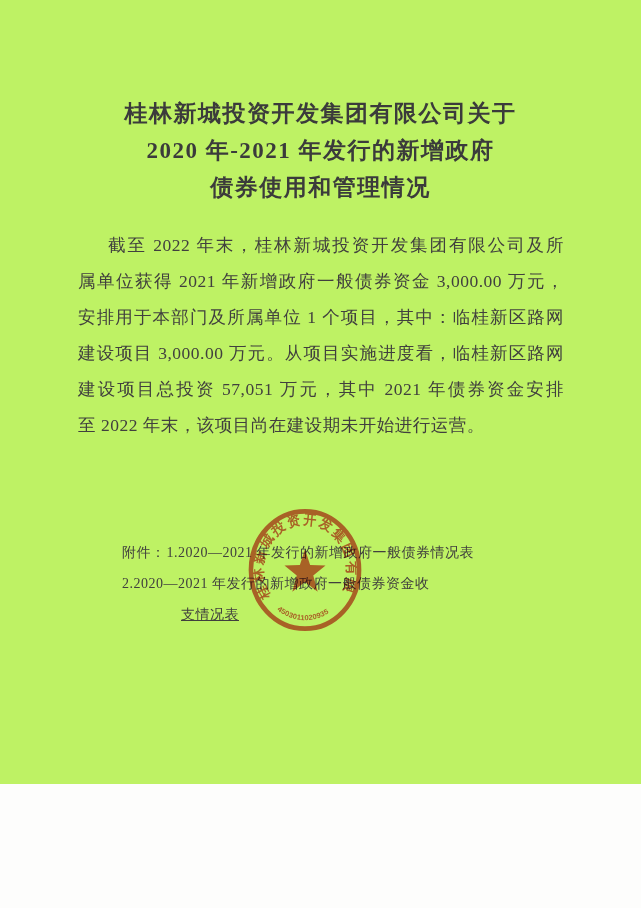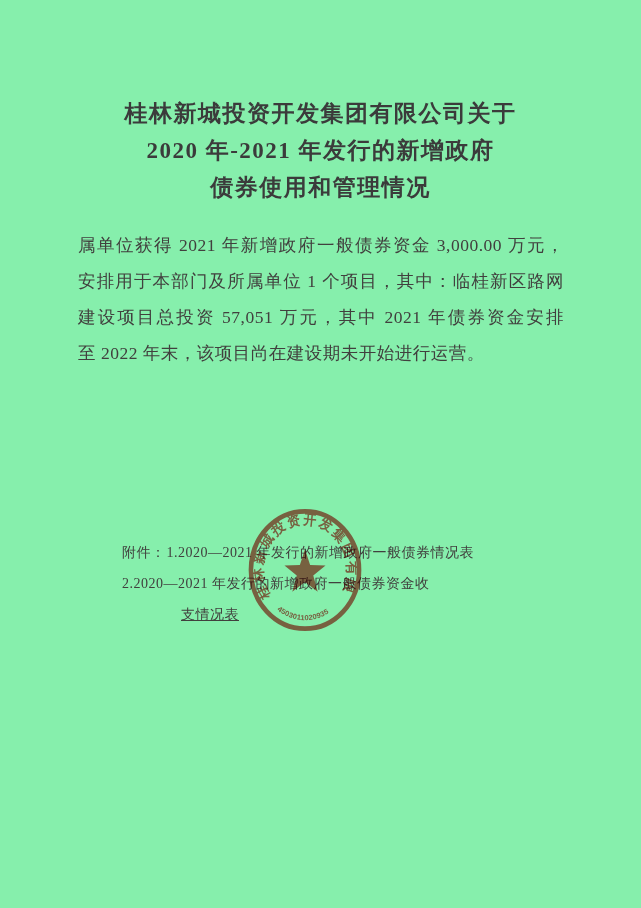--- a/index.html
+++ b/index.html
@@ -4,22 +4,22 @@
 <style>
   * { margin: 0; padding: 0; box-sizing: border-box; }
   html, body {
     width: 641px; height: 908px;
     background: #fdfdfc;
     font-family: "Liberation Serif", "DejaVu Serif", serif;
     overflow: hidden;
   }
   .page {
     position: relative;
-    width: 641px; height: 908px;
-    background: #86efac;
+    width: 641px; height: 784px;
+    background: #bef264;
   }
   
   .doc-title {
     position: absolute;
     top: 95px; left: 0; right: 0;
     text-align: center;
     font-size: 23px;
     font-weight: bold;
     line-height: 37px;
     letter-spacing: 1.5px;
@@ -90,22 +90,24 @@
 
 <div class="page">
 
   <div class="doc-title">
     <div>桂林新城投资开发集团有限公司关于</div>
     <div>2020 年-2021 年发行的新增政府</div>
     <div>债券使用和管理情况</div>
   </div>
 
   <div class="doc-body">
+    <div class="body-line just indent">截至 2022 年末，桂林新城投资开发集团有限公司及所</div>
     <div class="body-line just">属单位获得 2021 年新增政府一般债券资金 3,000.00 万元，</div>
     <div class="body-line just">安排用于本部门及所属单位 1 个项目，其中：临桂新区路网</div>
+    <div class="body-line just">建设项目 3,000.00 万元。从项目实施进度看，临桂新区路网</div>
     <div class="body-line just">建设项目总投资 57,051 万元，其中 2021 年债券资金安排</div>
     <div class="body-line">至 2022 年末，该项目尚在建设期未开始进行运营。</div>
   </div>
 
   <div class="attachments">
     <div class="att-line l1"><span class="att-label">附件：</span><span>1.2020—2021 年发行的新增政府一般债券情况表</span></div>
     <div class="att-line l2">2.2020—2021 年发行的新增政府一般债券资金收</div>
     <div class="att-line l3">支情况表</div>
   </div>
 

